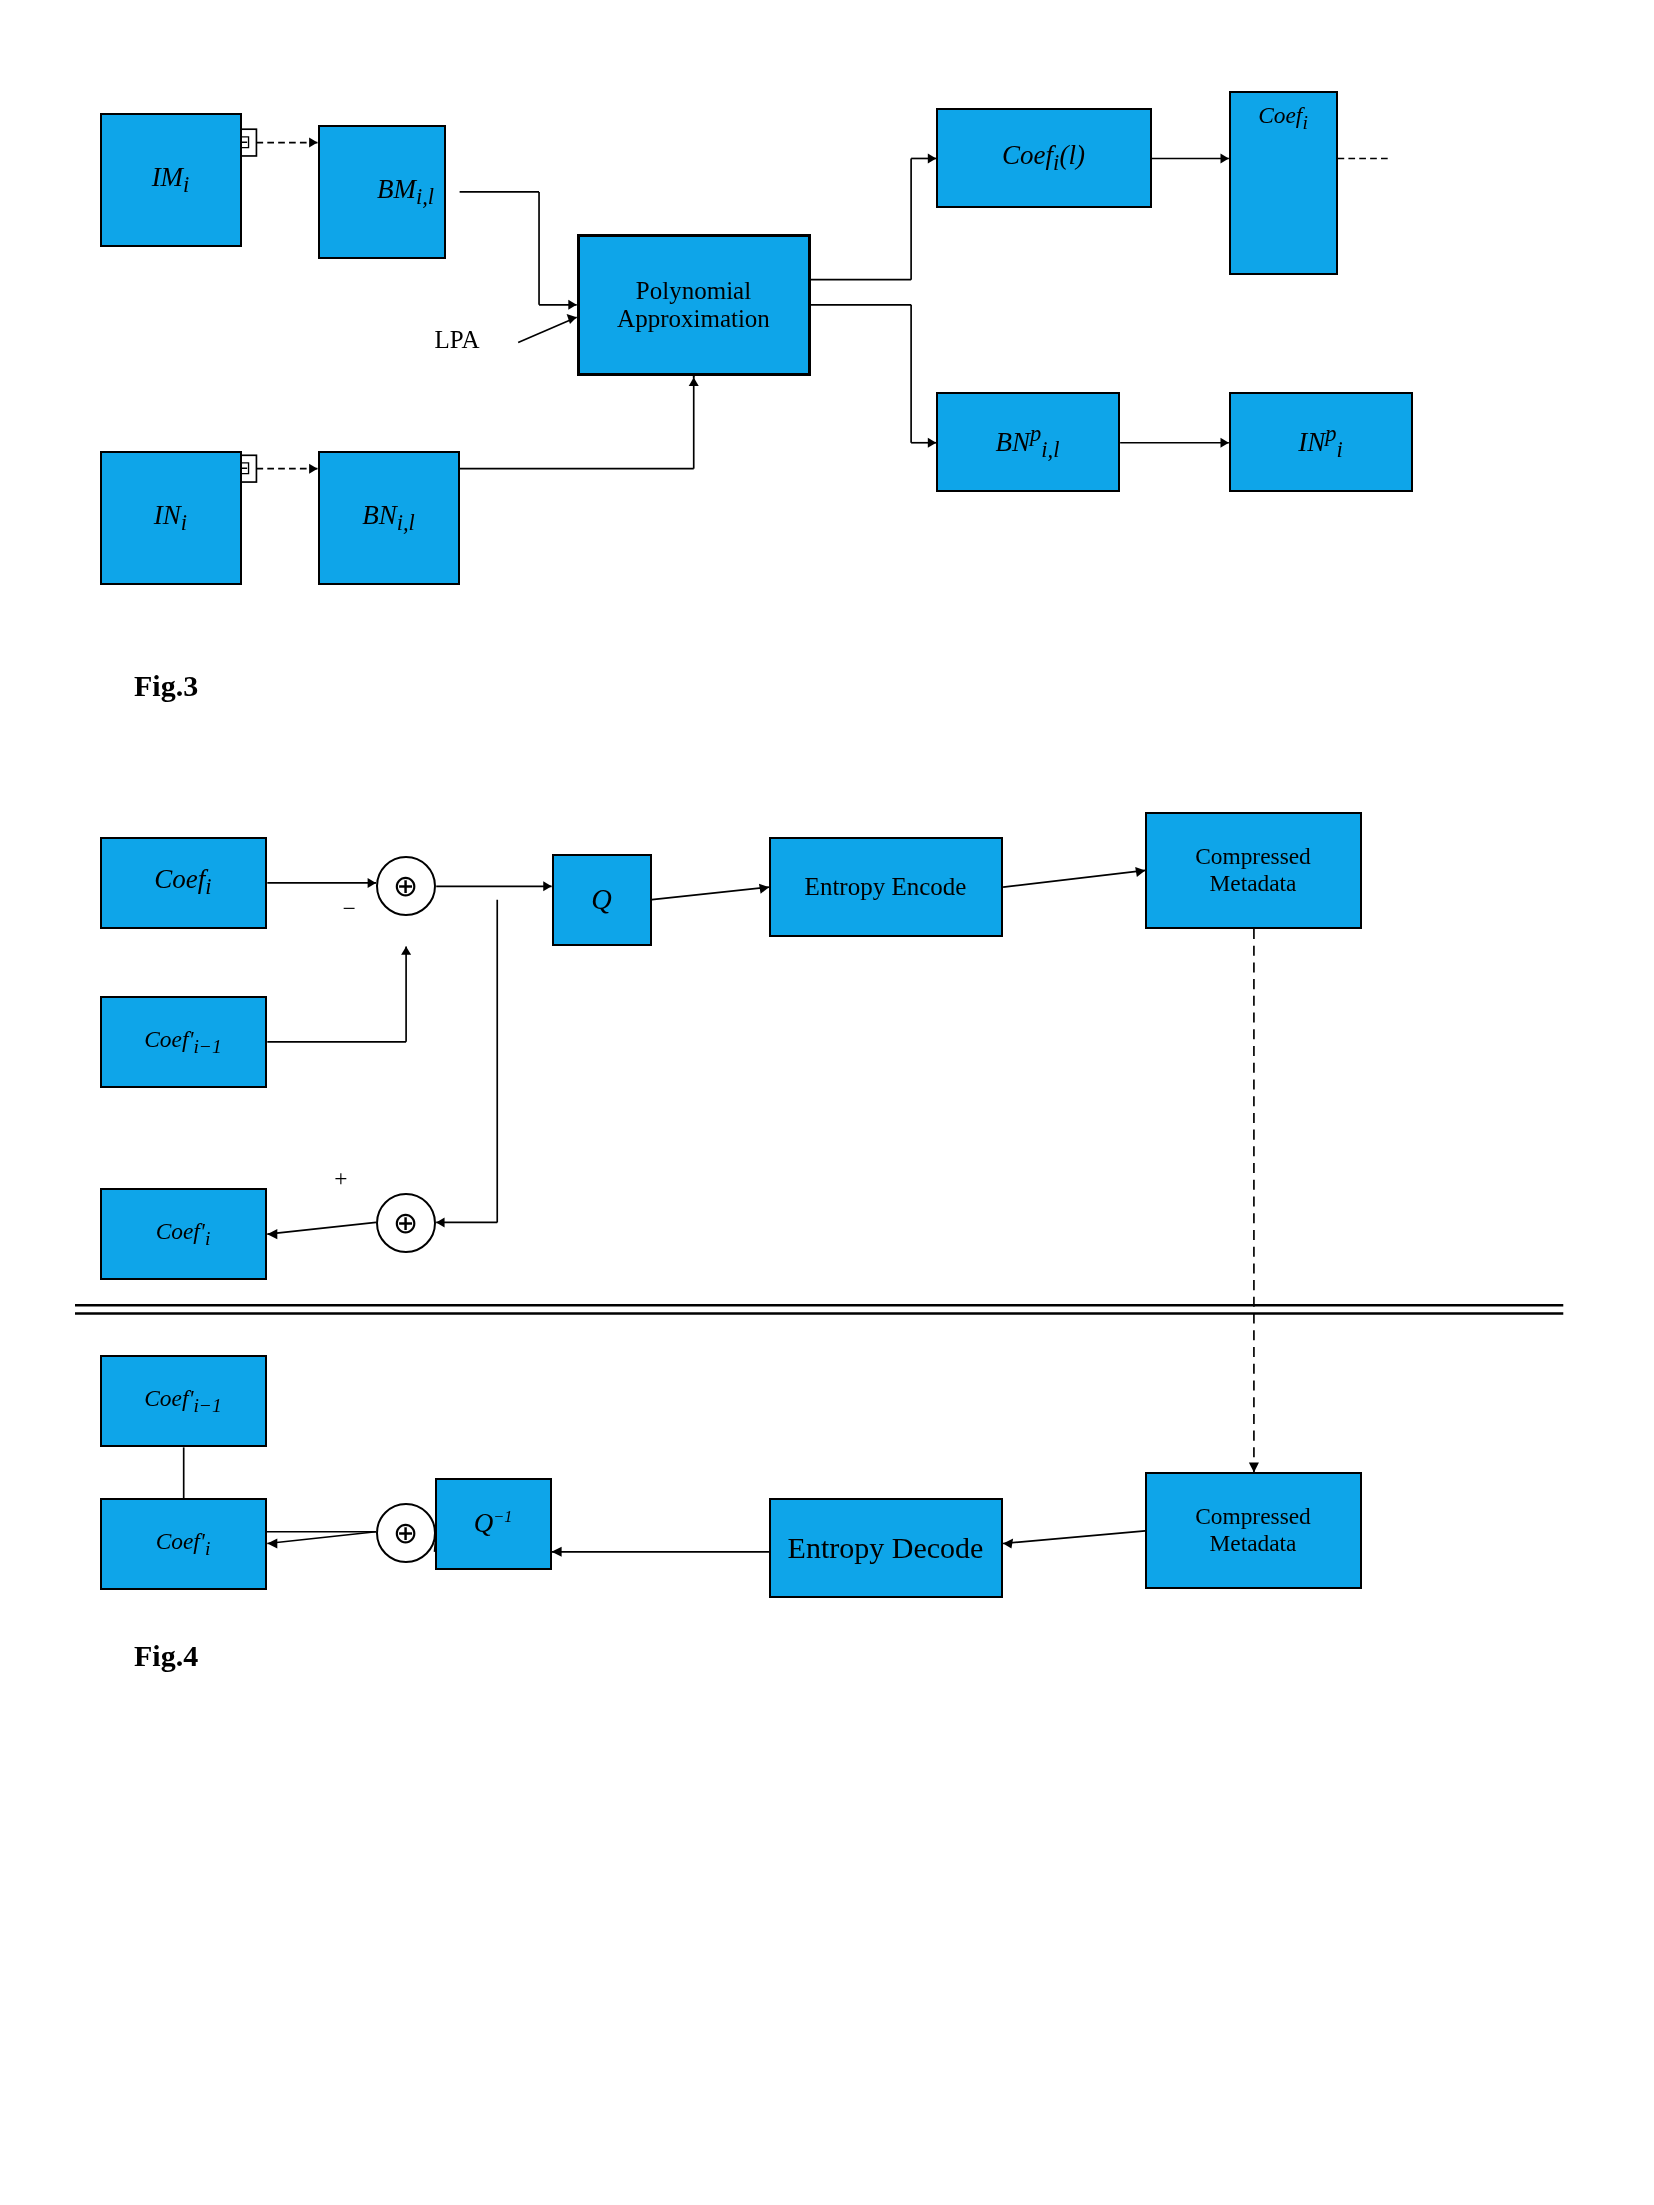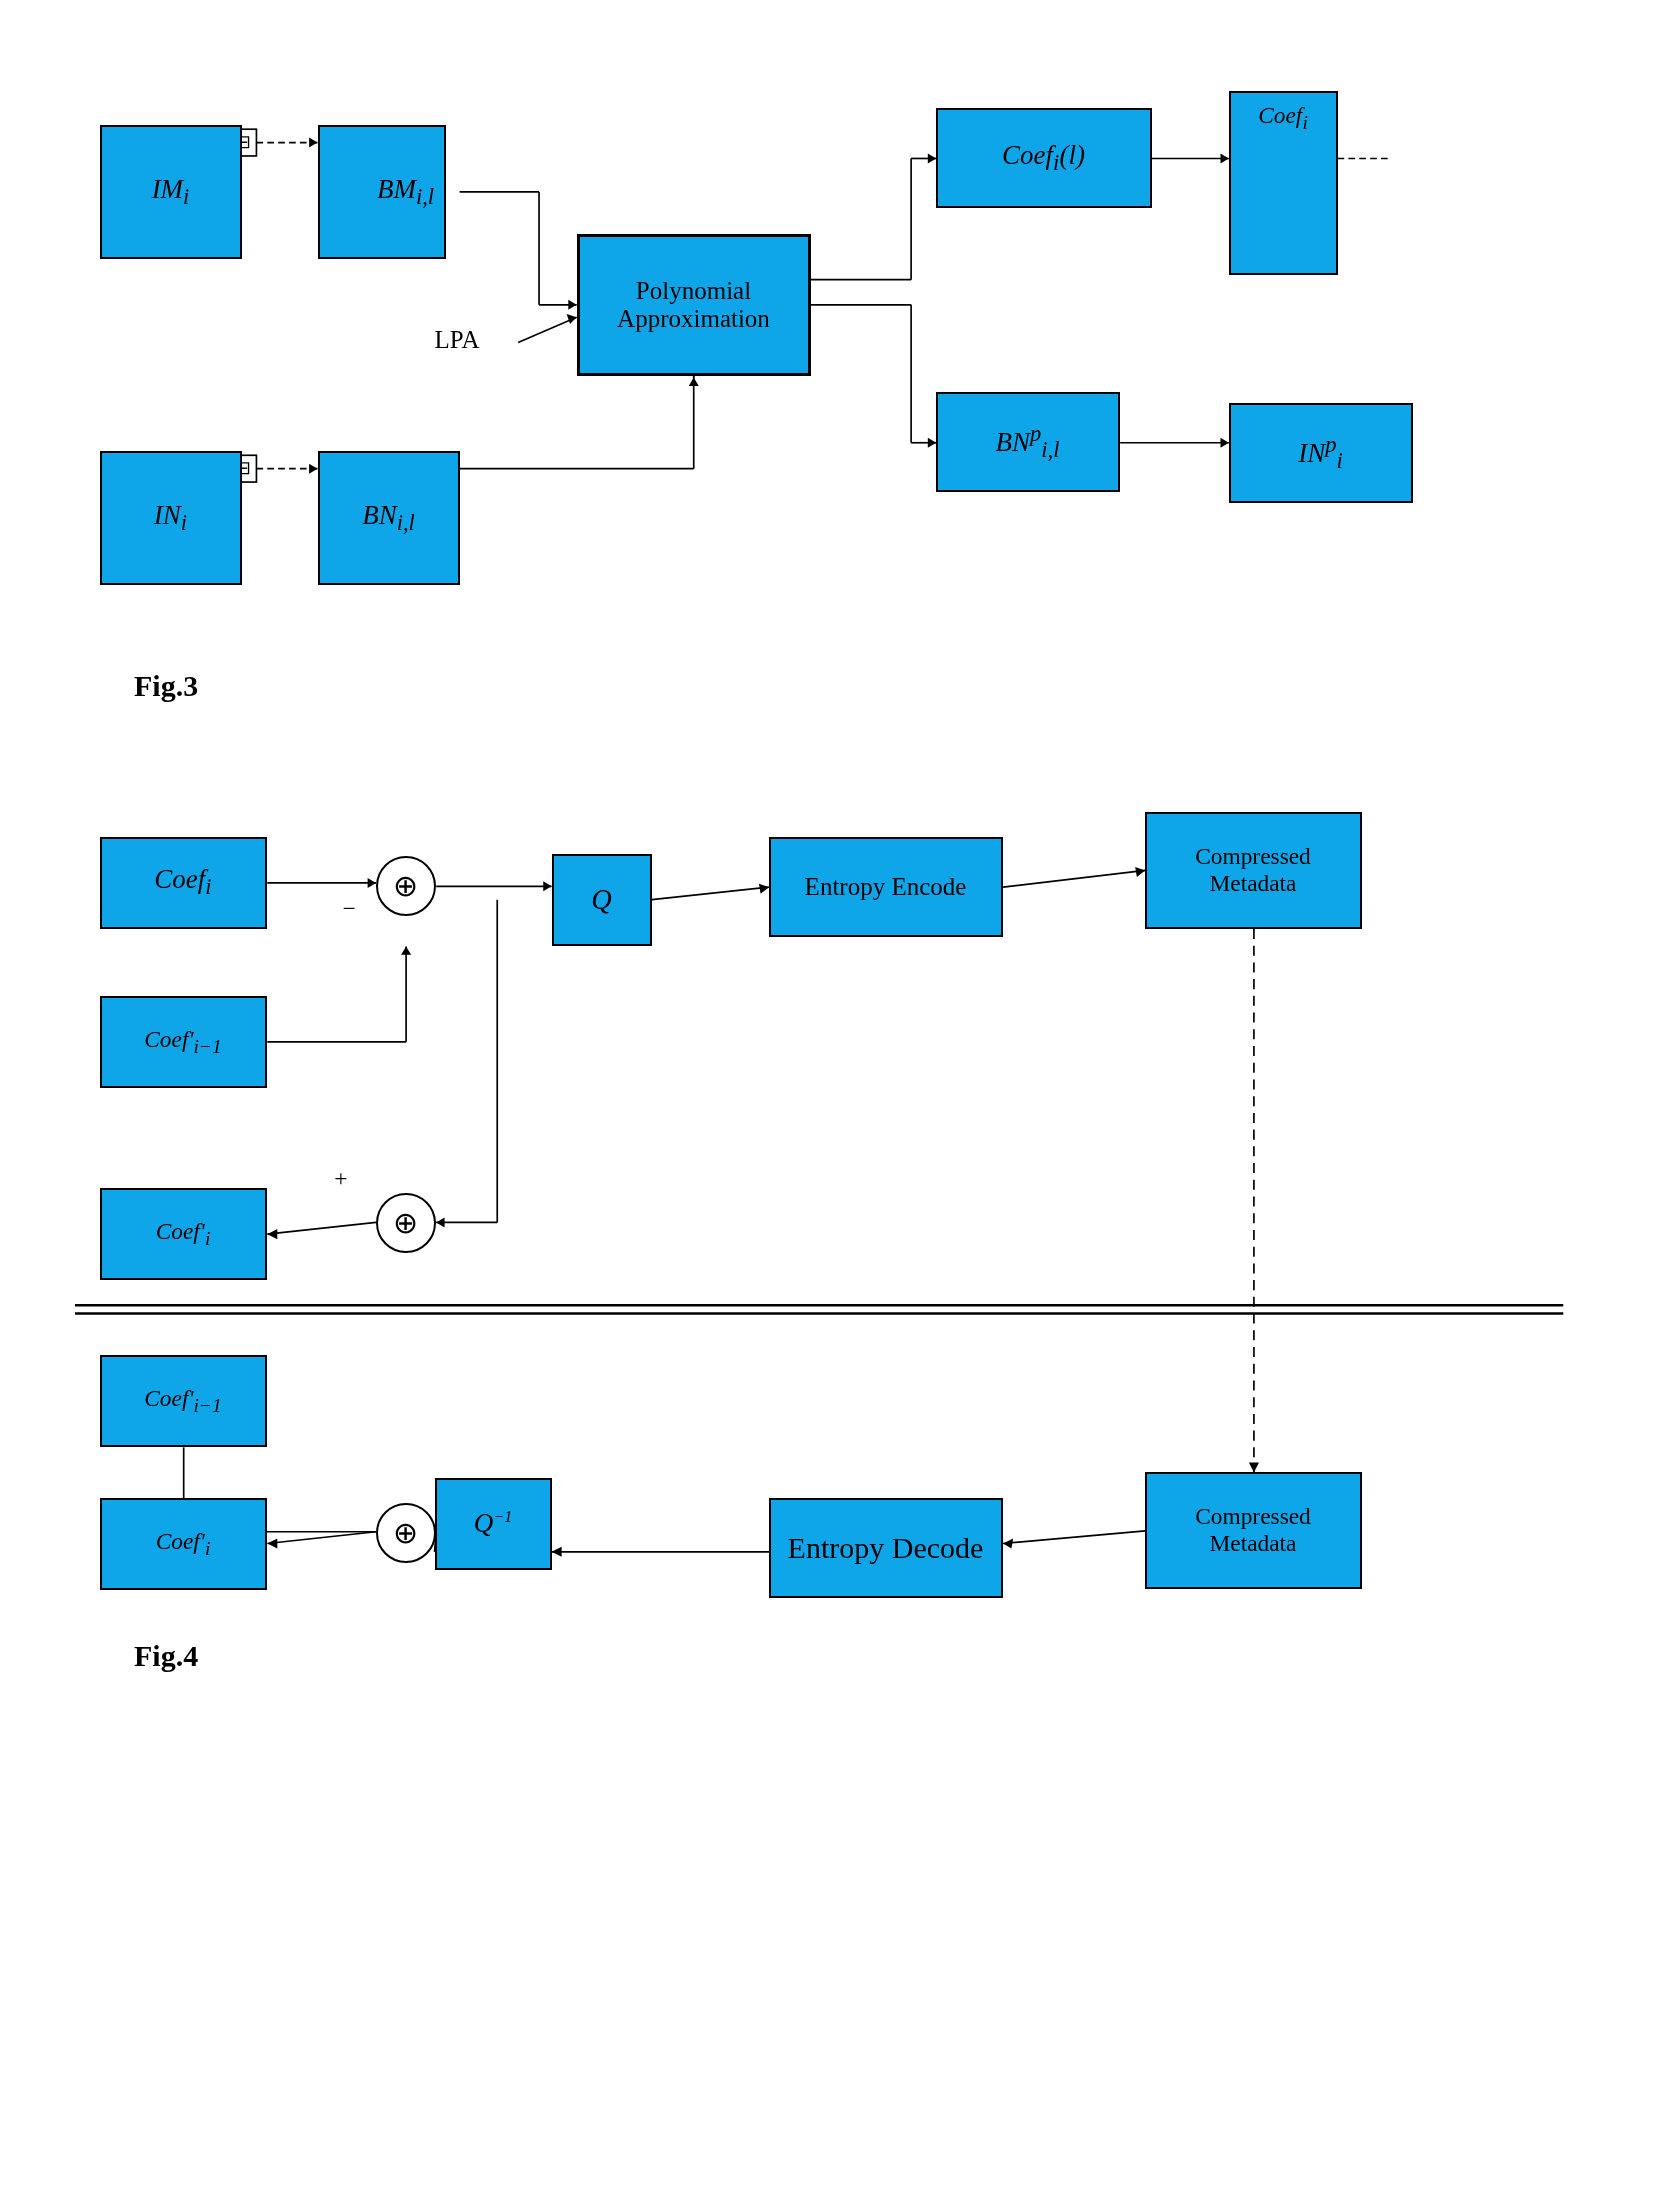--- a/index.html
+++ b/index.html
@@ -38,21 +38,21 @@
       text-align: center;
     }
 
     .box-label {
       font-style: italic;
       font-size: 27px;
     }
 
     
     .f3-imi {
-      left: 25px; top: 42px;
+      left: 25px; top: 30px;
       width: 142px; height: 134px;
     }
     .f3-bm-block {
       left: 243px; top: 42px;
       width: 128px; height: 134px; padding-left: 48px;
     }
     .f3-poly {
       left: 502px; top: 151px;
       width: 234px; height: 142px;
       border: 3.3px solid #000;
@@ -72,21 +72,21 @@
     .f3-bn-block {
       left: 243px; top: 368px;
       width: 142px; height: 134px;
     }
     .f3-bnp {
       left: 861px; top: 309px;
       width: 184px; height: 100px;
     }
     .f3-inp {
       left: 1154px; top: 309px;
-      width: 184px; height: 100px; margin-top: 11px;
+      width: 184px; height: 100px;
     }
 
     
     .svg-overlay {
       position: absolute;
       top: 0; left: 0;
       width: 100%;
       height: 100%;
       pointer-events: none;
     }

